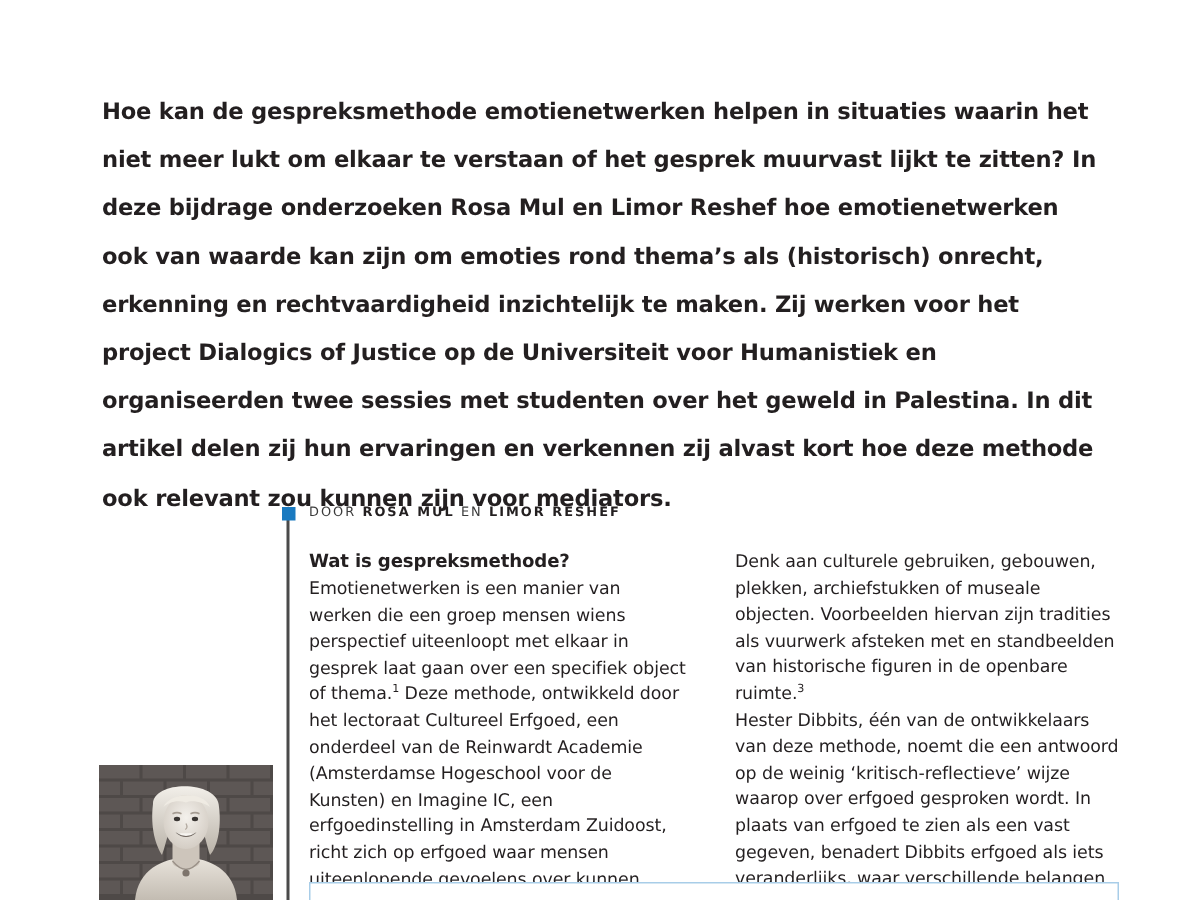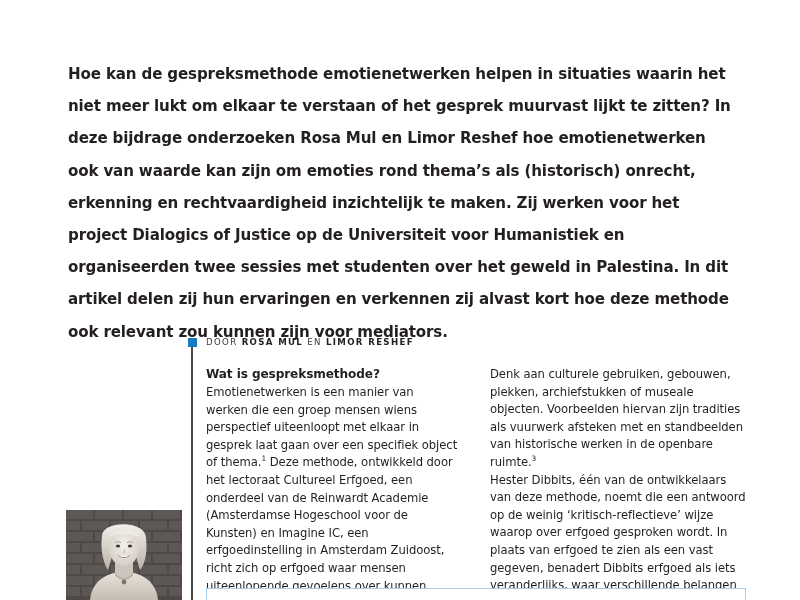--- a/index.html
+++ b/index.html
@@ -169,21 +169,21 @@
       <span class="nm">LIMOR RESHEF</span>
     </span>
   </div>
 
   <div class="col col-left">
     <h2>Wat is gespreksmethode?</h2>
     <p><span>Emotienetwerken is een manier van werken die een groep mensen wiens perspectief uiteenloopt met elkaar in gesprek laat gaan over een specifiek object of thema.</span><sup>1</sup><span> Deze methode, ontwikkeld door het lectoraat Cultureel Erfgoed, een onderdeel van de Reinwardt Academie (Amsterdamse Hogeschool voor de Kunsten) en Imagine IC, een erfgoedinstelling in Amsterdam Zuidoost, richt zich op erfgoed waar mensen uiteenlopende gevoelens over kunnen hebben.</span><sup>2</sup></p>
   </div>
 
   <div class="col col-right">
-    <p><span>Denk aan culturele gebruiken, gebouwen, plekken, archiefstukken of museale objecten. Voorbeelden hiervan zijn tradities als vuurwerk afsteken met en standbeelden van historische werken in de openbare ruimte.</span><sup>3</sup></p>
+    <p><span>Denk aan culturele gebruiken, gebouwen, plekken, archiefstukken of museale objecten. Voorbeelden hiervan zijn tradities als vuurwerk afsteken met en standbeelden van historische figuren in de openbare ruimte.</span><sup>3</sup></p>
     <p>Hester Dibbits, één van de ontwikkelaars van deze methode, noemt die een antwoord op de weinig ‘kritisch-reflectieve’ wijze waarop over erfgoed gesproken wordt. In plaats van erfgoed te zien als een vast gegeven, benadert Dibbits erfgoed als iets veranderlijks, waar verschillende belangen en gevoelens een stem in hebben.</p>
   </div>
 
   <div class="portrait">
     <svg width="116" height="90" viewBox="0 0 116 90" xmlns="http://www.w3.org/2000/svg">
       <defs>
         <linearGradient id="hairG" x1="0" y1="0" x2="0" y2="1">
           <stop offset="0%" stop-color="#f2efe9"></stop>
           <stop offset="100%" stop-color="#b9b2a8"></stop>
         </linearGradient>

